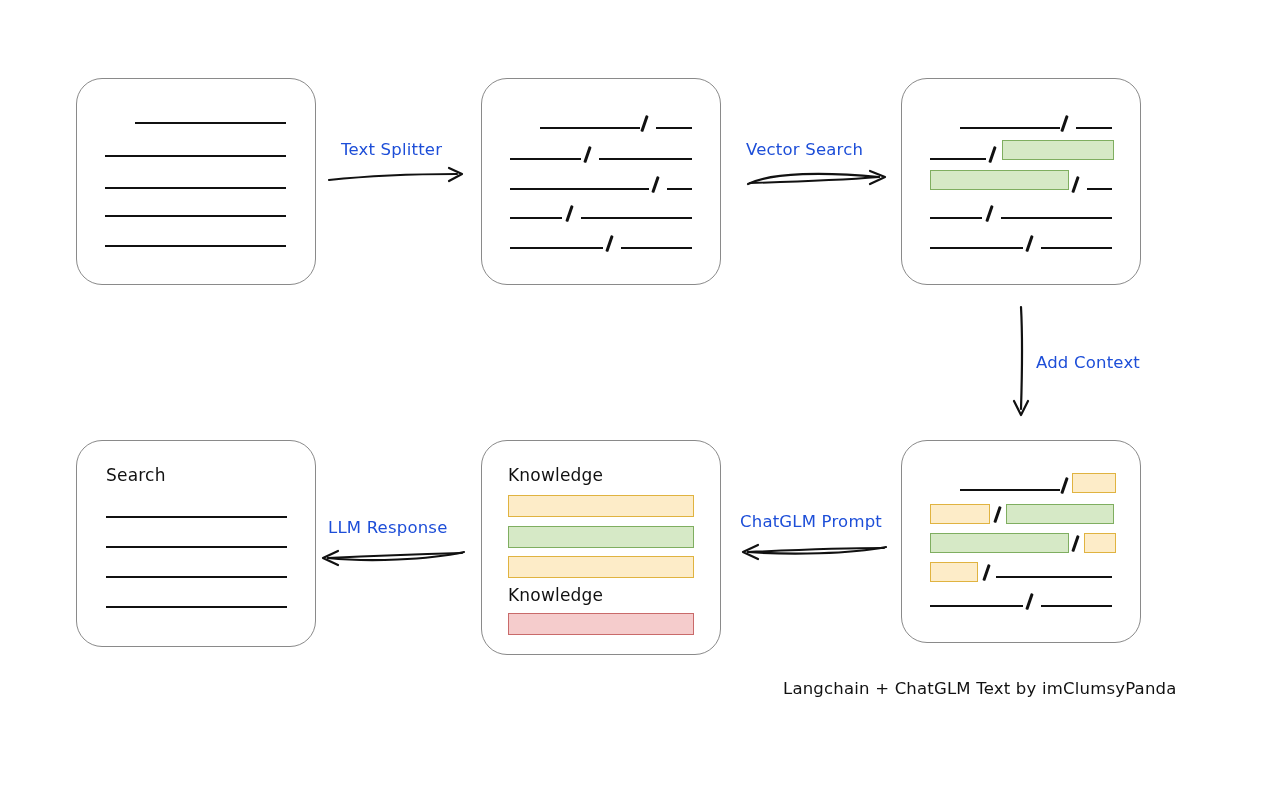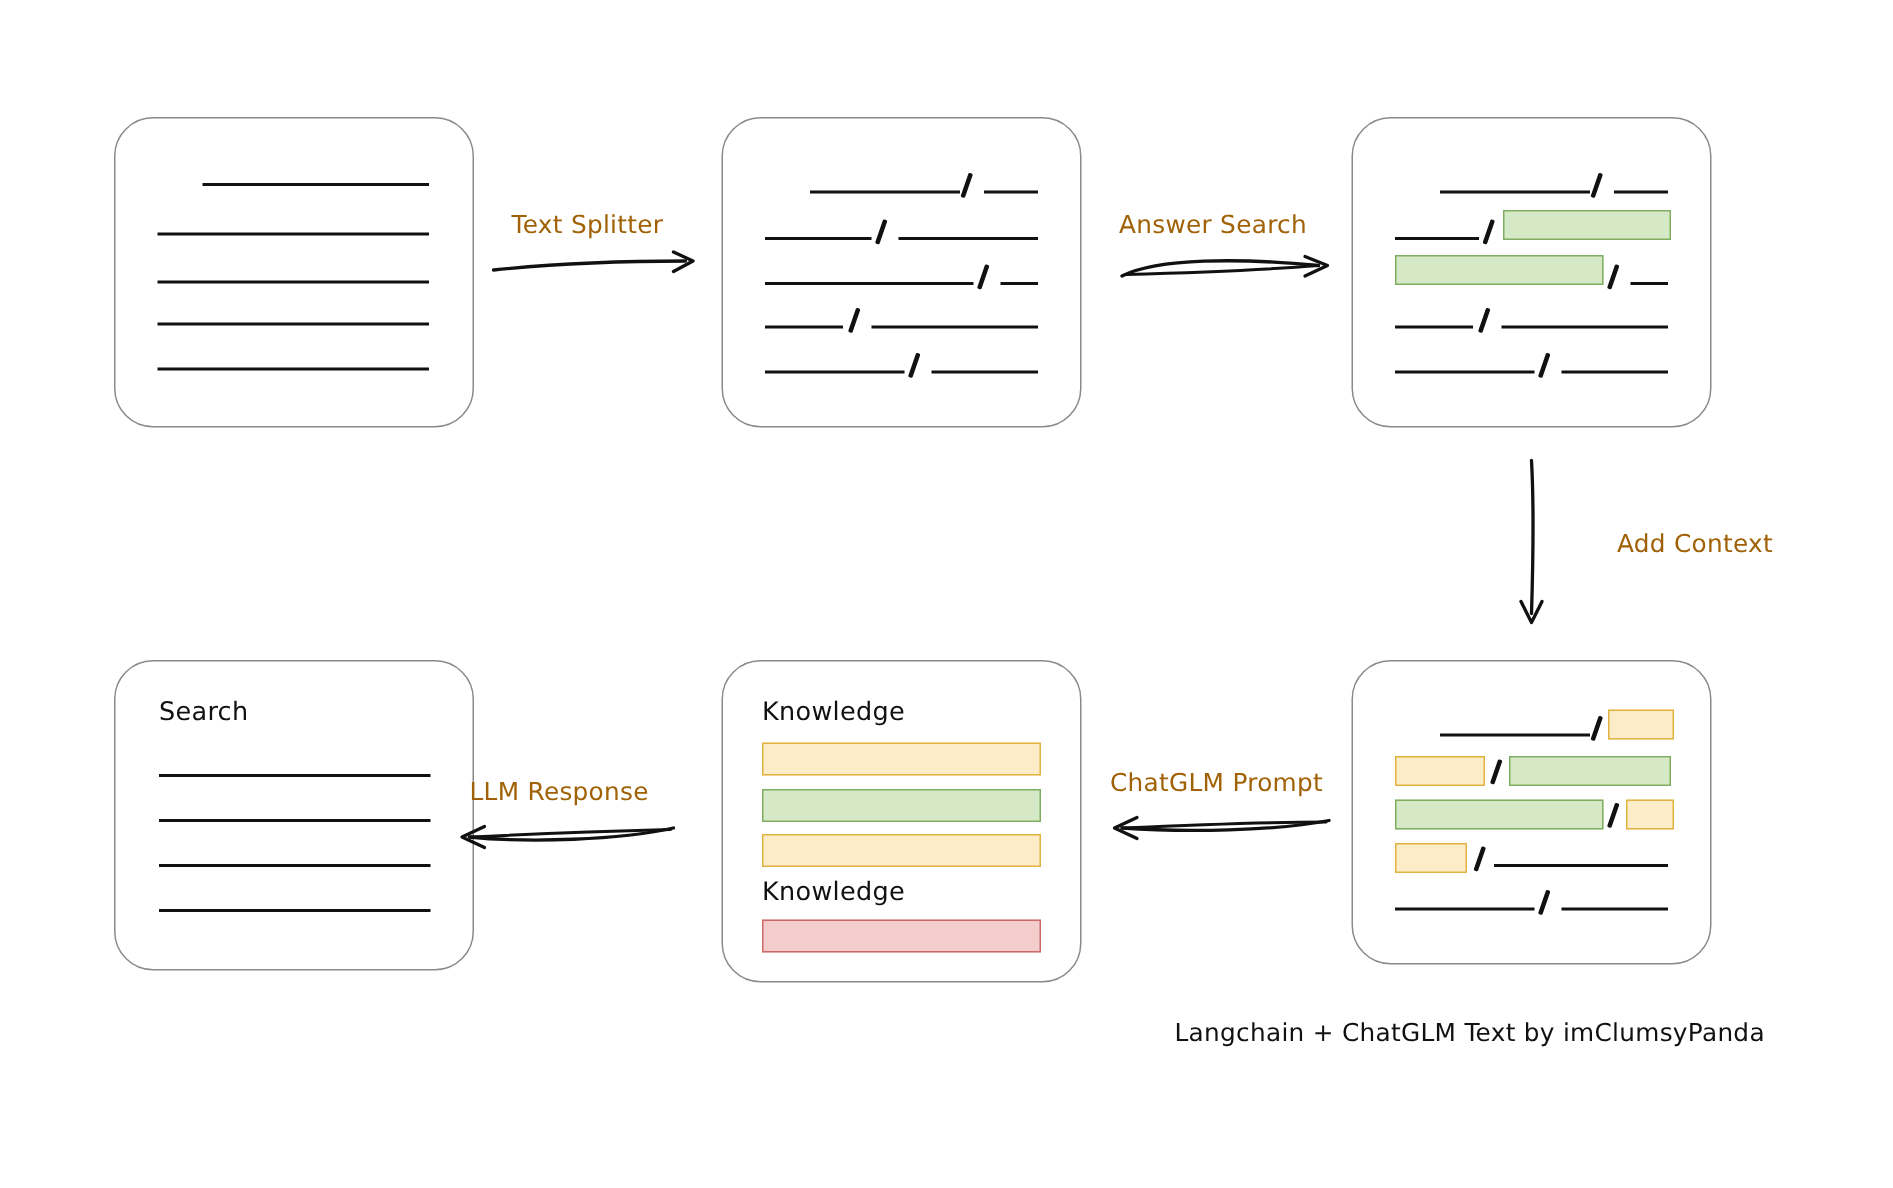--- a/index.html
+++ b/index.html
@@ -64,21 +64,21 @@
     letter-spacing: .2px;
     color: #111111;
     white-space: nowrap;
   }
 
   
   .arrow-wrap { position: absolute; }
   .arrow-caption {
     position: absolute;
     font-size: 16.5px;
-    color: #a16207;
+    color: #1d4ed8;
     white-space: nowrap;
     letter-spacing: .2px;
   }
   .arrow-svg { position: absolute; overflow: visible; }
 
   
   .credit {
     position: absolute;
     left: 783px;
     top: 679px;
@@ -202,46 +202,46 @@
 
 <div class="arrow-wrap" style="left:327px; top:140px; width:140px; height:50px;">
   <div class="arrow-caption" style="left:14px; top:0px;">Text Splitter</div>
   <svg class="arrow-svg" width="140" height="26" style="left:0px; top:26px;">
     <path d="M2,14 C40,10 90,8 130,8" fill="none" stroke="#111111" stroke-width="2.2" stroke-linecap="round"></path>
     <path d="M122,2 L135,8 L122,15" fill="none" stroke="#111111" stroke-width="2.2" stroke-linejoin="round" stroke-linecap="round"></path>
   </svg>
 </div>
 
 <div class="arrow-wrap" style="left:746px; top:140px; width:145px; height:50px;">
-  <div class="arrow-caption" style="left:0px; top:0px;">Answer Search</div>
+  <div class="arrow-caption" style="left:0px; top:0px;">Vector Search</div>
   <svg class="arrow-svg" width="145" height="28" style="left:0px; top:26px;">
     <path d="M2,18 C26,6 80,6 133,11" fill="none" stroke="#111111" stroke-width="2.2" stroke-linecap="round"></path>
     <path d="M4,17 C40,16 96,14 133,11" fill="none" stroke="#111111" stroke-width="2.0" stroke-linecap="round"></path>
     <path d="M124,5 L139,11 L124,18" fill="none" stroke="#111111" stroke-width="2.2" stroke-linejoin="round" stroke-linecap="round"></path>
   </svg>
 </div>
 
 <div class="arrow-wrap" style="left:1000px; top:305px; width:160px; height:120px;">
-  <div class="arrow-caption" style="left:36px; top:48px;margin-left:42px;">Add Context</div>
+  <div class="arrow-caption" style="left:36px; top:48px;">Add Context</div>
   <svg class="arrow-svg" width="30" height="115" style="left:8px; top:0px;">
     <path d="M13,2 C15,38 14,72 13,104" fill="none" stroke="#111111" stroke-width="2.2" stroke-linecap="round"></path>
     <path d="M6,96 L13,110 L20,96" fill="none" stroke="#111111" stroke-width="2.2" stroke-linejoin="round" stroke-linecap="round"></path>
   </svg>
 </div>
 
 <div class="arrow-wrap" style="left:740px; top:512px; width:150px; height:50px;">
   <div class="arrow-caption" style="left:0px; top:0px;">ChatGLM Prompt</div>
   <svg class="arrow-svg" width="150" height="28" style="left:0px; top:26px;">
     <path d="M146,9 C110,16 50,17 8,14" fill="none" stroke="#111111" stroke-width="2.2" stroke-linecap="round"></path>
     <path d="M144,10 C108,10 52,12 8,14" fill="none" stroke="#111111" stroke-width="2.0" stroke-linecap="round"></path>
     <path d="M18,7 L3,14 L18,21" fill="none" stroke="#111111" stroke-width="2.2" stroke-linejoin="round" stroke-linecap="round"></path>
   </svg>
 </div>
 
-<div class="arrow-wrap" style="left:305px; top:518px; width:150px; height:50px;">
+<div class="arrow-wrap" style="left:320px; top:518px; width:150px; height:50px;">
   <div class="arrow-caption" style="left:8px; top:0px;">LLM Response</div>
   <svg class="arrow-svg" width="150" height="28" style="left:0px; top:26px;">
     <path d="M144,8 C108,16 48,18 8,14" fill="none" stroke="#111111" stroke-width="2.2" stroke-linecap="round"></path>
     <path d="M142,9 C106,10 50,12 8,14" fill="none" stroke="#111111" stroke-width="2.0" stroke-linecap="round"></path>
     <path d="M18,7 L3,14 L18,21" fill="none" stroke="#111111" stroke-width="2.2" stroke-linejoin="round" stroke-linecap="round"></path>
   </svg>
 </div>
 
 <div class="credit">Langchain + ChatGLM Text by imClumsyPanda</div>
 

